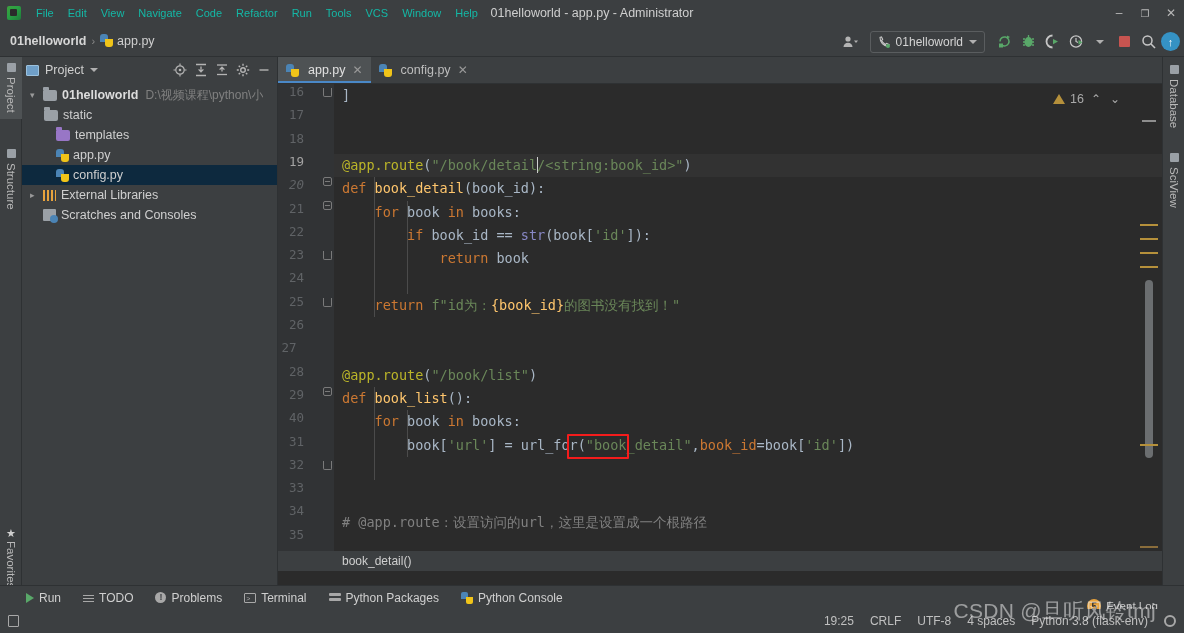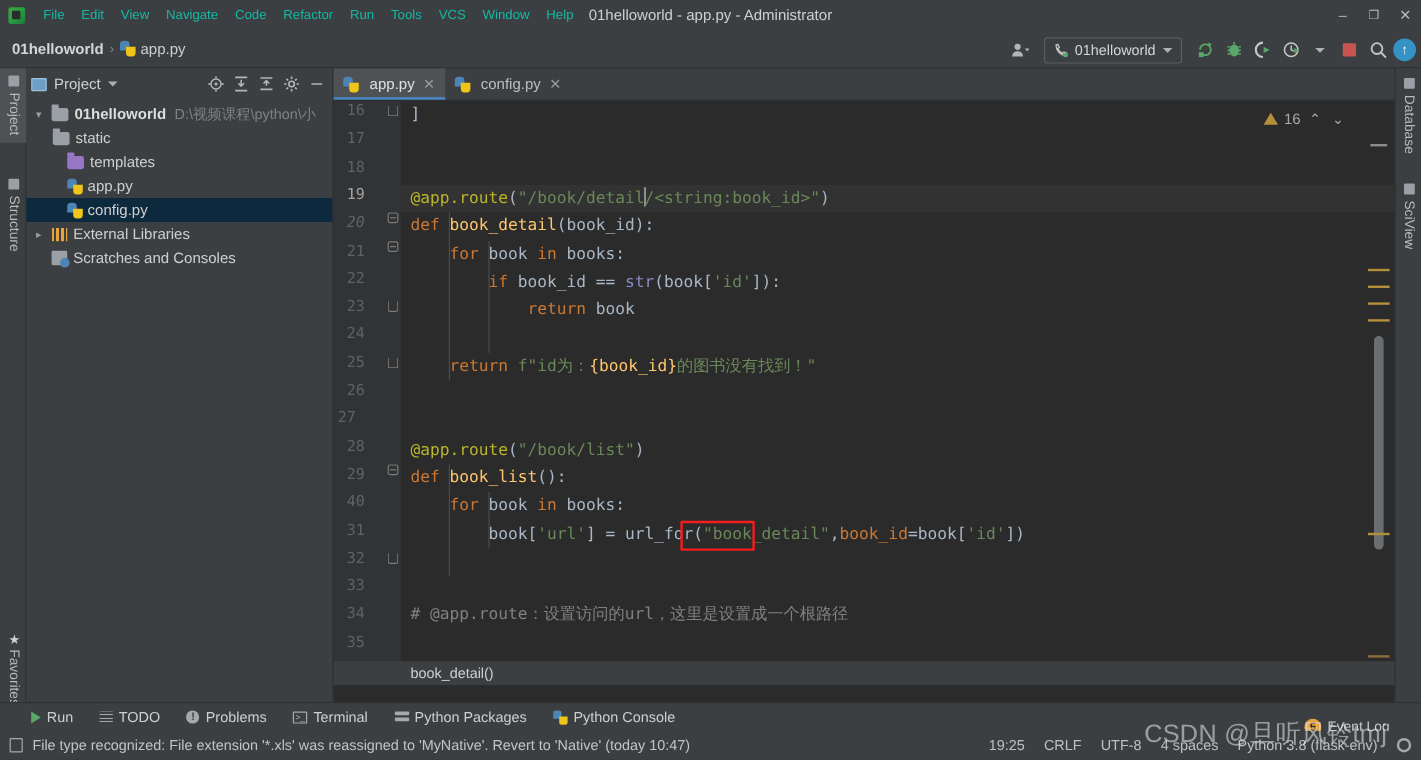--- a/index.html
+++ b/index.html
@@ -599,21 +599,21 @@
         <div class="cl" style="top:186.4px;"></div>
         <div class="cl" style="top:209.7px;"><span class="c-def">    </span><span class="c-kw">return</span><span class="c-def"> </span><span class="c-str">f"id为：</span><span class="c-fn">{book_id}</span><span class="c-str">的图书没有找到！"</span></div>
         <div class="cl" style="top:233px;"></div>
         <div class="cl" style="top:256.3px;"></div>
         <div class="cl" style="top:279.6px;"><span class="c-deco">@app.route</span><span class="c-def">(</span><span class="c-str">"/book/list"</span><span class="c-def">)</span></div>
         <div class="cl" style="top:302.9px;"><span class="c-kw">def</span> <span class="c-fn">book_list</span><span class="c-def">():</span></div>
         <div class="cl" style="top:326.2px;"><span class="c-def">    </span><span class="c-kw">for</span><span class="c-def"> book </span><span class="c-kw">in</span><span class="c-def"> books:</span></div>
         <div class="cl" style="top:349.5px;"><span class="c-def">        book[</span><span class="c-str">'url'</span><span class="c-def">] = url_for(</span><span class="c-str">"book_detail"</span><span class="c-def">,</span><span class="c-param">book_id</span><span class="c-def">=book[</span><span class="c-str">'id'</span><span class="c-def">])</span></div>
         <div class="cl" style="top:396.1px;"></div>
         <div class="cl" style="top:419.4px;"></div>
-        <div class="cl" style="top:417px;"><span class="c-comment"># @app.route：设置访问的url，这里是设置成一个根路径</span></div>
+        <div class="cl" style="top:427px;"><span class="c-comment"># @app.route：设置访问的url，这里是设置成一个根路径</span></div>
         <div class="cl" style="top:466px;"><span class="c-deco">@app.route</span><span class="c-def">(</span><span class="c-str">'/'</span><span class="c-def">)</span></div>
 
         
         <div class="redbox" style="left:233px; top:350px; width:62px; height:25px;"></div>
       </div>
 
       <div class="inspect">
         <span class="warn-tri"></span>
         <span>16</span>
         <span class="chev">⌃</span>
@@ -664,21 +664,20 @@
     </div>
   </div>
 
   <div class="eventlog">
     <span class="evbadge">5</span>
     <span>Event Log</span>
   </div>
 
   <div class="statusbar">
     <span class="doc-icon"></span>
-    <span class="status-msg">File type recognized: File extension '*.xls' was reassigned to 'MyNative'. Revert to 'Native' (today 10:47)</span>
     <div class="status-right">
       <span class="sb-item">19:25</span>
       <span class="sb-item">CRLF</span>
       <span class="sb-item">UTF-8</span>
       <span class="sb-item">4 spaces</span>
       <span class="sb-item">Python 3.8 (flask-env)</span>
       <span class="cog"></span>
     </div>
   </div>
 

